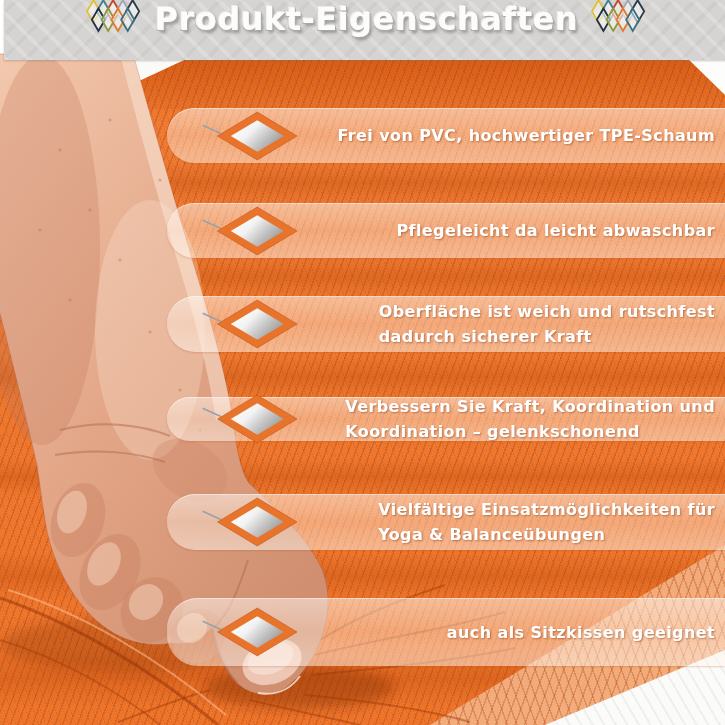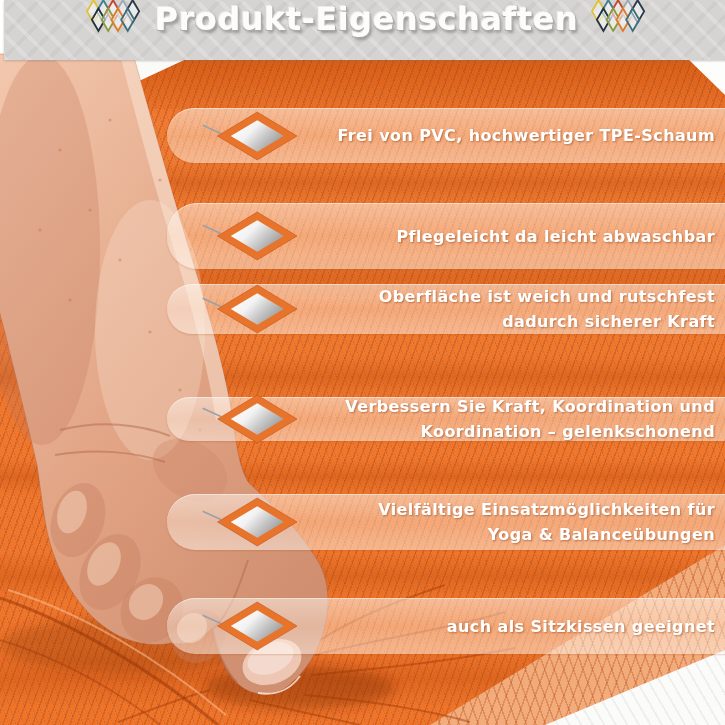--- a/index.html
+++ b/index.html
@@ -65,26 +65,26 @@
   }
   
   .pill{
     position:absolute;left:167px;right:0;z-index:20;
     border-radius:31px 0 0 31px;
     background:linear-gradient(180deg, rgba(255,246,238,0.55), rgba(255,235,220,0.42) 50%, rgba(255,246,238,0.50));
     box-shadow:inset 0 1px 0 rgba(255,255,255,0.45), 0 1px 2px rgba(180,80,20,0.25);
     display:flex;align-items:center;justify-content:flex-end;
     padding-right:10px;box-sizing:border-box;
   }
-  .p1{top:108px;height:55px}.p2{top:203px;height:66px}.p3{top:284px;height:50px}
-  .p4{top:397px;height:44px}.p5{top:494px;height:56px}.p6{top:598px;height:56px}
+  .p1{top:108px;height:55px}.p2{top:203px;height:55px}.p3{top:296px;height:56px}
+  .p4{top:397px;height:44px}.p5{top:494px;height:56px}.p6{top:598px;height:68px}
   .bullet{position:absolute;left:34px;top:50%;transform:translateY(-50%);width:96px;height:56px;}
   .bullet svg{width:96px;height:56px;overflow:visible;display:block;}
   .ftext{
-    text-align:right;font-size:16px;font-weight:bold;letter-spacing:0.4px;color:#ffffff;
+    font-size:16px;font-weight:bold;letter-spacing:0.4px;color:#ffffff;
     line-height:25px;margin-left:140px;
     text-shadow:1px 1px 2px rgba(140,60,15,0.55), 0 0 1px rgba(255,255,255,0.3);
   }
 </style>
 </head>
 <body>
 
 <div class="stage">
 
   <div class="mat"></div>

